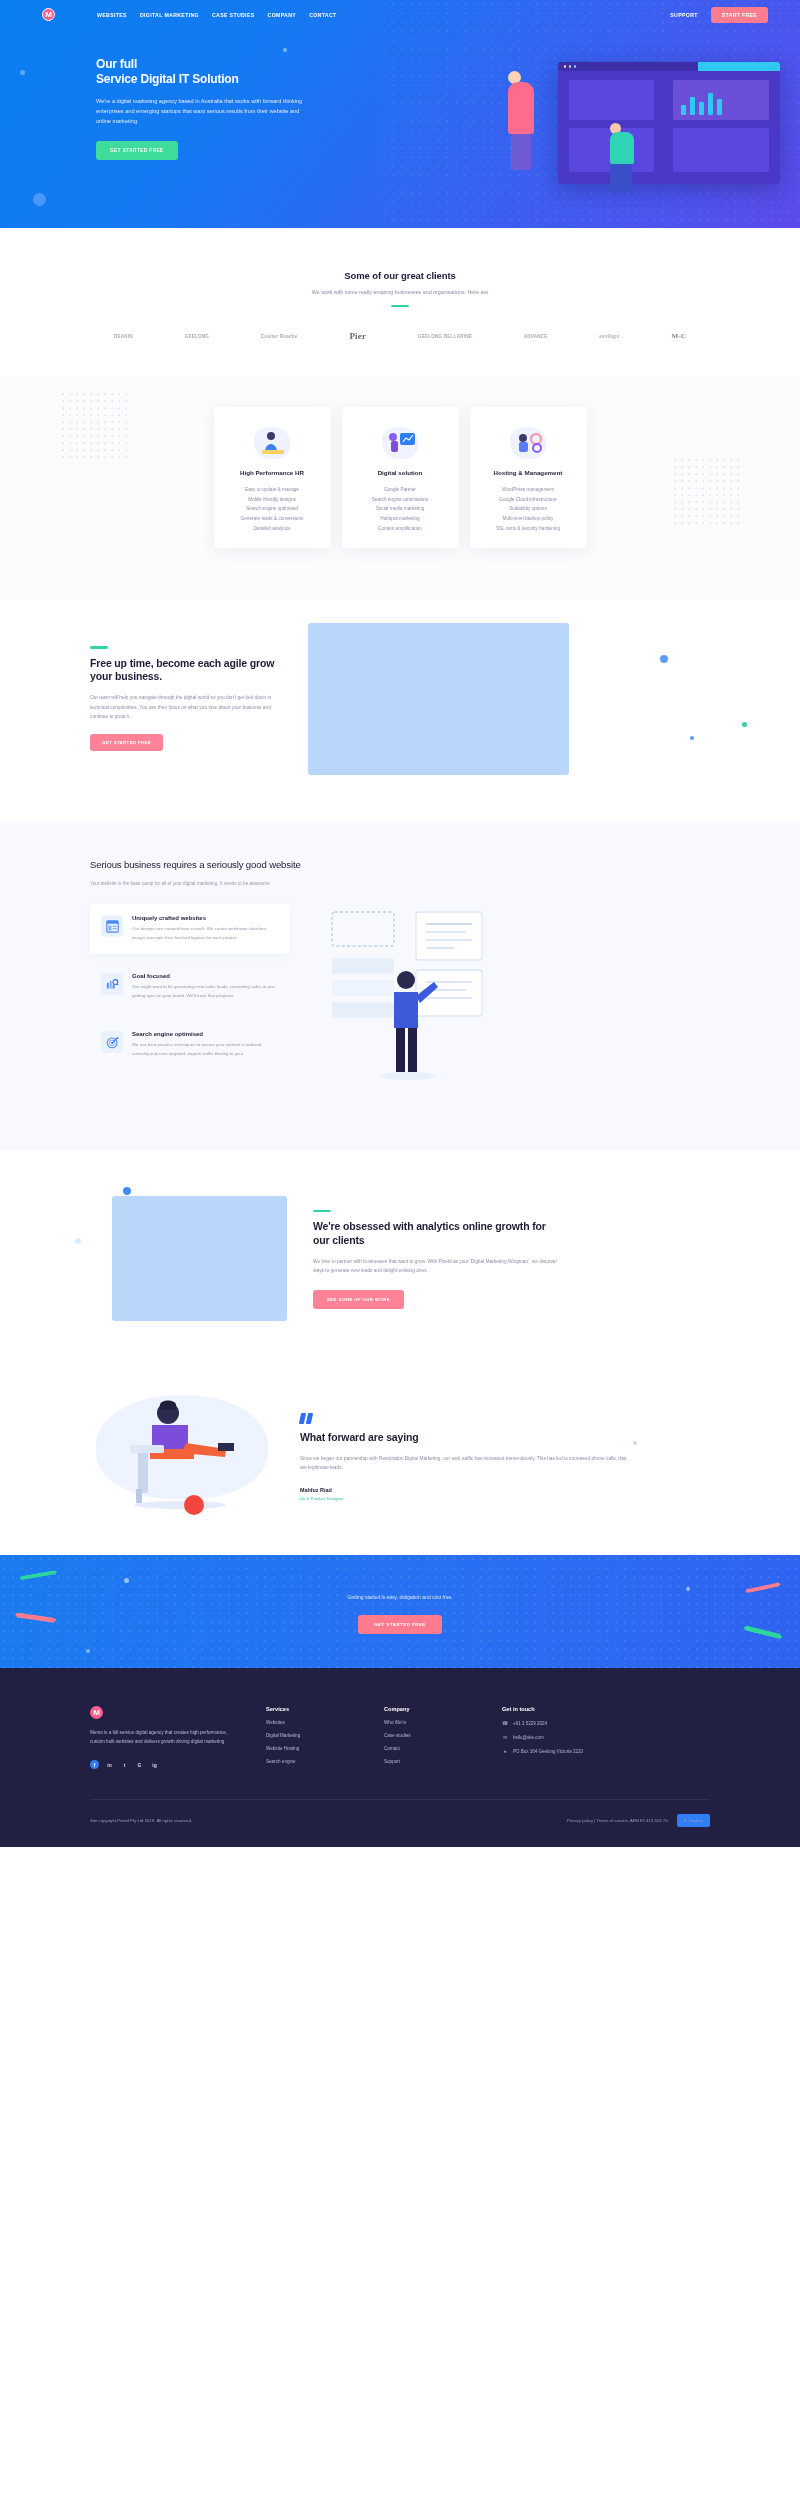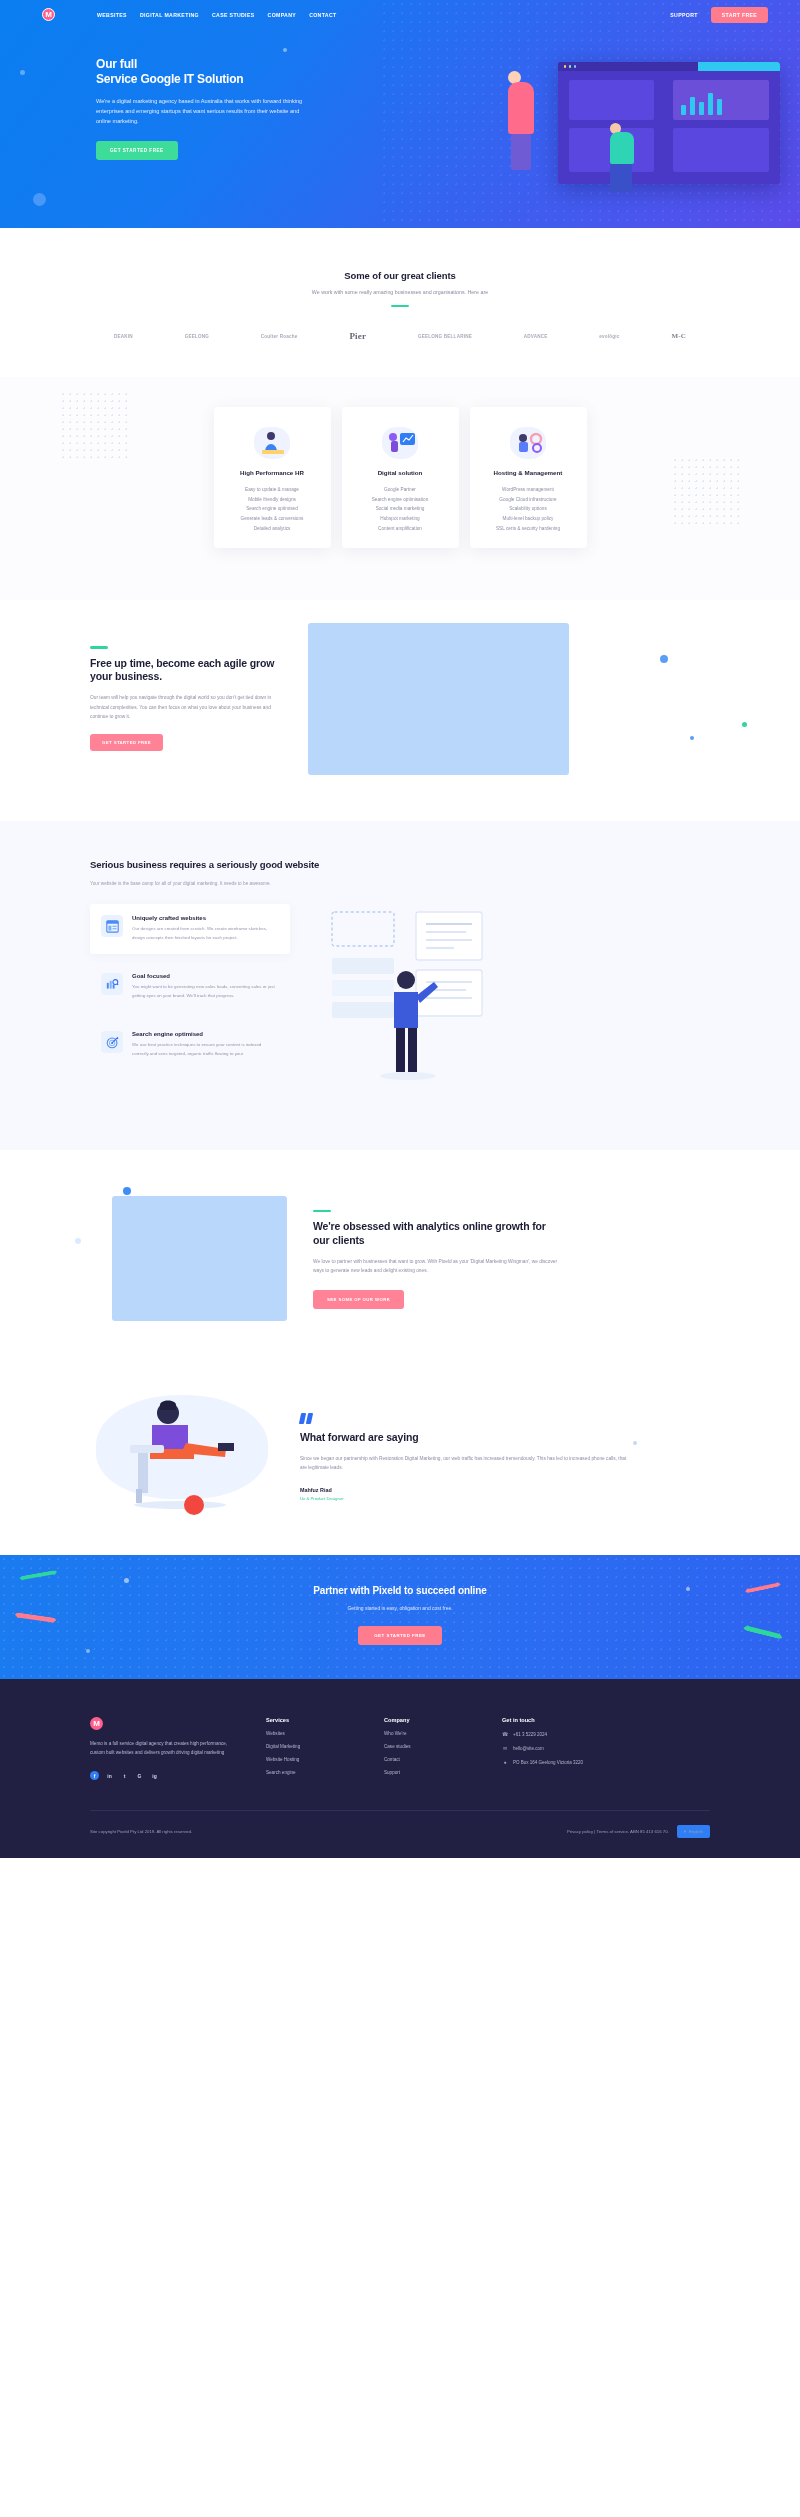--- a/index.html
+++ b/index.html
@@ -138,21 +138,21 @@
   .body-txt { font-size: 4.8px; color: #8e8ea6; line-height: 1.95; margin-top: 9px; }
   .btn-pink {
     margin-top: 13px; background: #ff8296; color: #fff; border: none;
     font-size: 4.3px; font-weight: 700; letter-spacing: .4px;
     padding: 6px 12px; border-radius: 3px; cursor: pointer; font-family: inherit;
   }
   .img-ph { background: #b9d7fa; border-radius: 3px; }
 
   
   .serious { background: #f7f9fe; padding: 38px 0 46px; }
-  .h2-left { font-size: 9.6px; font-weight: 700; line-height: 1.32; color: #1d1d36; letter-spacing: -.15px; }
+  .h2-left { font-size: 9.6px; font-weight: 400; line-height: 1.32; color: #1d1d36; letter-spacing: -.15px; }
   .serious-sub { font-size: 4.7px; color: #9a9ab0; margin-top: 9px; }
   .serious-row { display: flex; gap: 26px; margin-top: 18px; }
   .feat-col { width: 200px; }
   .feat {
     display: flex; gap: 9px; background: #fff; border-radius: 3px;
     padding: 11px 11px 12px; margin-bottom: 8px;
     box-shadow: 0 2px 10px rgba(80,90,140,.05);
   }
   .feat.plain { background: transparent; box-shadow: none; }
   .feat-ic { width: 22px; height: 22px; flex: 0 0 22px; background: #eaf1ff; border-radius: 4px;
@@ -284,21 +284,21 @@
       <div class="fig fig-b">
         <div class="m-head"></div>
         <div class="m-body"></div>
         <div class="m-legs"></div>
       </div>
     </div>
 
     <div class="hero-body">
       <h1 class="hero-title">
         <span>Our full</span><br>
-        <span>Service Google IT Solution</span>
+        <span>Service Digital IT Solution</span>
       </h1>
       <p class="hero-sub">We're a digital marketing agency based in Australia that works with forward thinking enterprises and emerging startups that want serious results from their website and online marketing.</p>
       <button class="btn-hero">GET STARTED FREE</button>
     </div>
   </section>
 
   <section class="section clients">
     <div class="container">
       <h2 class="sec-title">Some of our great clients</h2>
       <p class="sec-sub">We work with some really amazing businesses and organisations. Here are</p>
@@ -548,21 +548,20 @@
   <section class="cta">
     <div class="cta-dots"></div>
     <div class="swoosh" style="left:18px;top:18px;width:42px;height:13px;border:4px solid #2fd69c;border-color:#2fd69c transparent transparent transparent;transform:rotate(-10deg);"></div>
     <div class="swoosh" style="left:12px;top:60px;width:46px;height:14px;border:5px solid #ff7b8e;border-color:#ff7b8e transparent transparent transparent;transform:rotate(8deg);"></div>
     <div class="swoosh" style="right:18px;top:22px;width:40px;height:13px;border:4px solid #ff7b8e;border-color:transparent transparent #ff7b8e transparent;transform:rotate(-12deg);"></div>
     <div class="swoosh" style="right:14px;top:66px;width:44px;height:14px;border:5px solid #2fd69c;border-color:transparent transparent #2fd69c transparent;transform:rotate(14deg);"></div>
     <div class="dot-deco" style="left:124px;top:23px;width:5px;height:5px;background:rgba(255,255,255,.55);"></div>
     <div class="dot-deco" style="right:110px;top:32px;width:4px;height:4px;background:rgba(255,255,255,.55);"></div>
     <div class="dot-deco" style="left:86px;top:94px;width:4px;height:4px;background:rgba(255,255,255,.45);"></div>
 
-    <h2 class="cta-title">Partner with Pixeld to succeed online</h2>
     <p class="cta-sub">Getting started is easy, obligation and cost free.</p>
     <button class="btn-cta">GET STARTED FREE</button>
   </section>
 
   <footer class="footer">
     <div class="container">
       <div class="f-row">
 
         <div class="f-brand">
           <div class="f-logo">

